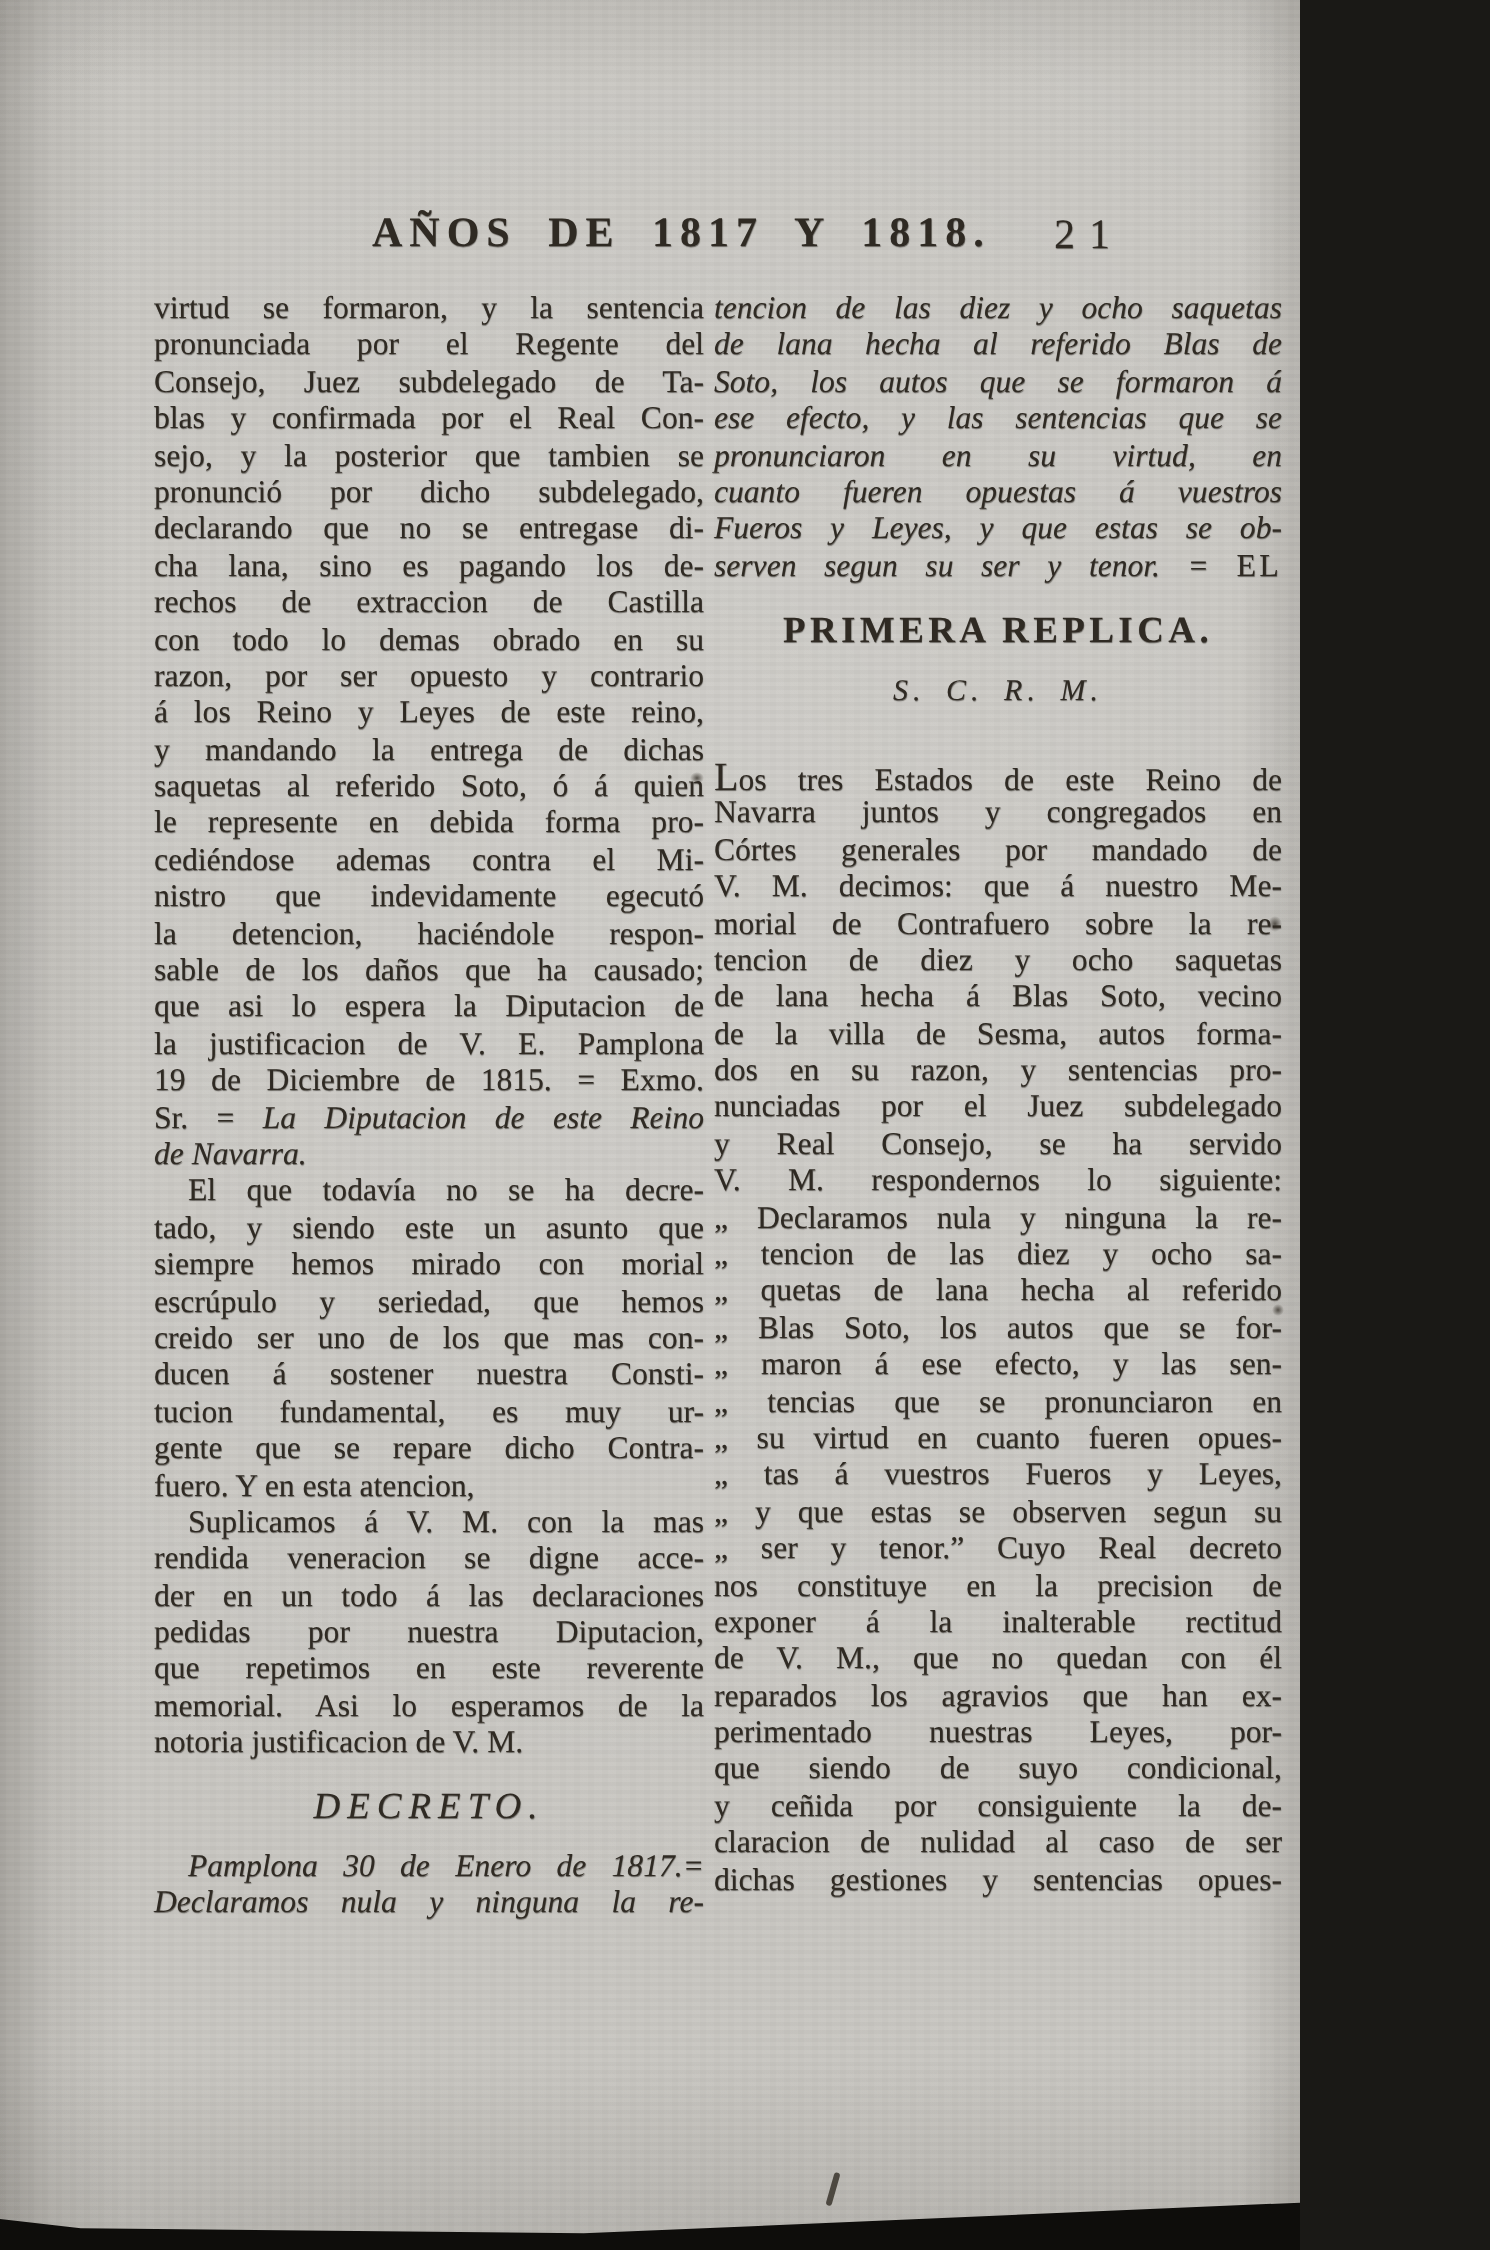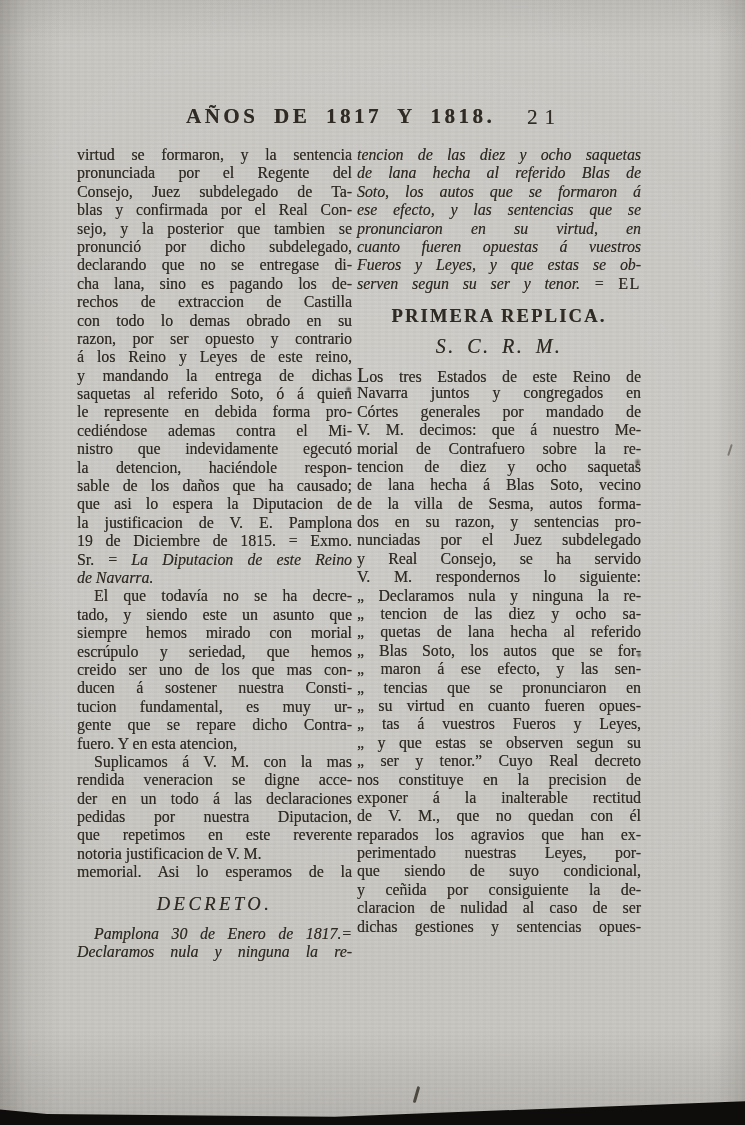--- a/index.html
+++ b/index.html
@@ -1,17 +1,17 @@
 <!DOCTYPE html>
 <html><head>
 <meta charset="utf-8">
 <style>
   html,body{margin:0;padding:0;background:#1a1916;}
   .scan{
-    position:relative;width:745px;height:1125px;overflow:hidden;
+    position:relative;width:650px;height:1125px;overflow:hidden;
     font-family:"Liberation Serif","DejaVu Serif",serif;
     color:#2f2a23;
     background:
       radial-gradient(140% 90% at 52% 38%, rgba(255,255,255,0.13) 0%, rgba(255,255,255,0) 55%),
       linear-gradient(90deg, rgba(40,35,28,0.20) 0px, rgba(40,35,28,0.06) 26px, rgba(40,35,28,0) 62px),
       linear-gradient(270deg, rgba(40,35,28,0.12) 0px, rgba(40,35,28,0) 30px),
       linear-gradient(180deg, rgba(40,35,28,0.07) 0px, rgba(40,35,28,0) 42px),
       linear-gradient(0deg, rgba(40,35,28,0.12) 0px, rgba(40,35,28,0) 95px),
       #c8c6c1;
   }
@@ -38,21 +38,21 @@
   .line.endline{text-align-last:left;}
   .line.indent{text-indent:17px;}
   .para.italic .line{font-style:italic;}
   .seg-r{font-style:normal;}
   .seg-i{font-style:italic;}
   .seg-sc{font-style:normal;font-size:16px;letter-spacing:1.6px;}
   .seg-dc{font-size:20px;}
   .heading{text-align:center;text-align-last:center;font-family:Liberation Serif, serif;}
   .h-italic{font-style:italic;font-size:18.5px;letter-spacing:3.5px;margin:13px 0 12px;text-align:center;}
   .h-caps{font-size:18.5px;font-weight:bold;letter-spacing:2.2px;margin:14px 0 6px;}
-  .h-sub{font-style:italic;font-size:20px;letter-spacing:2.5px;word-spacing:4px;margin:11px 0 11px;}
+  .h-sub{font-style:italic;font-size:15px;letter-spacing:2.5px;word-spacing:4px;margin:11px 0 25px;}
   .bottom-edge{
     position:absolute;left:-6px;right:-6px;bottom:0;height:26px;background:#0e0d0b;
     clip-path:polygon(0 38%, 7% 58%, 45% 68%, 100% 8%, 100% 100%, 0 100%);
   }
   .ink-slash{position:absolute;background:#3a352d;border-radius:2px;}
   .slash-a{left:415px;top:1086px;width:2.5px;height:17px;transform:rotate(16deg);opacity:.85;}
   .slash-b{left:729px;top:444px;width:1.8px;height:12px;transform:rotate(18deg);opacity:.5;}
   .ink-stain{position:absolute;background:radial-gradient(closest-side,rgba(45,40,32,0.75),rgba(45,40,32,0));border-radius:50%;}
   .stain-a{left:345px;top:386px;width:7px;height:6px;}
   .stain-b{left:634px;top:458px;width:7px;height:8px;}
@@ -104,22 +104,22 @@
         <div class="line">tucion fundamental, es muy ur-</div>
         <div class="line">gente que se repare dicho Contra-</div>
         <div class="line endline">fuero. Y en esta atencion,</div>
       </div>
       <div class="para">
         <div class="line indent">Suplicamos á V. M. con la mas</div>
         <div class="line">rendida veneracion se digne acce-</div>
         <div class="line">der en un todo á las declaraciones</div>
         <div class="line">pedidas por nuestra Diputacion,</div>
         <div class="line">que repetimos en este reverente</div>
+        <div class="line">memorial. Asi lo esperamos de la</div>
         <div class="line endline">notoria justificacion de V. M.</div>
-        <div class="line">memorial. Asi lo esperamos de la</div>
       </div>
       <div class="heading h-italic">DECRETO.</div>
       <div class="para italic">
         <div class="line indent">Pamplona 30 de Enero de 1817.=</div>
         <div class="line">Declaramos nula y ninguna la re-</div>
       </div>
     </div>
   <div class="col col-right txt">
       <div class="para italic">
         <div class="line">tencion de las diez y ocho saquetas</div>

